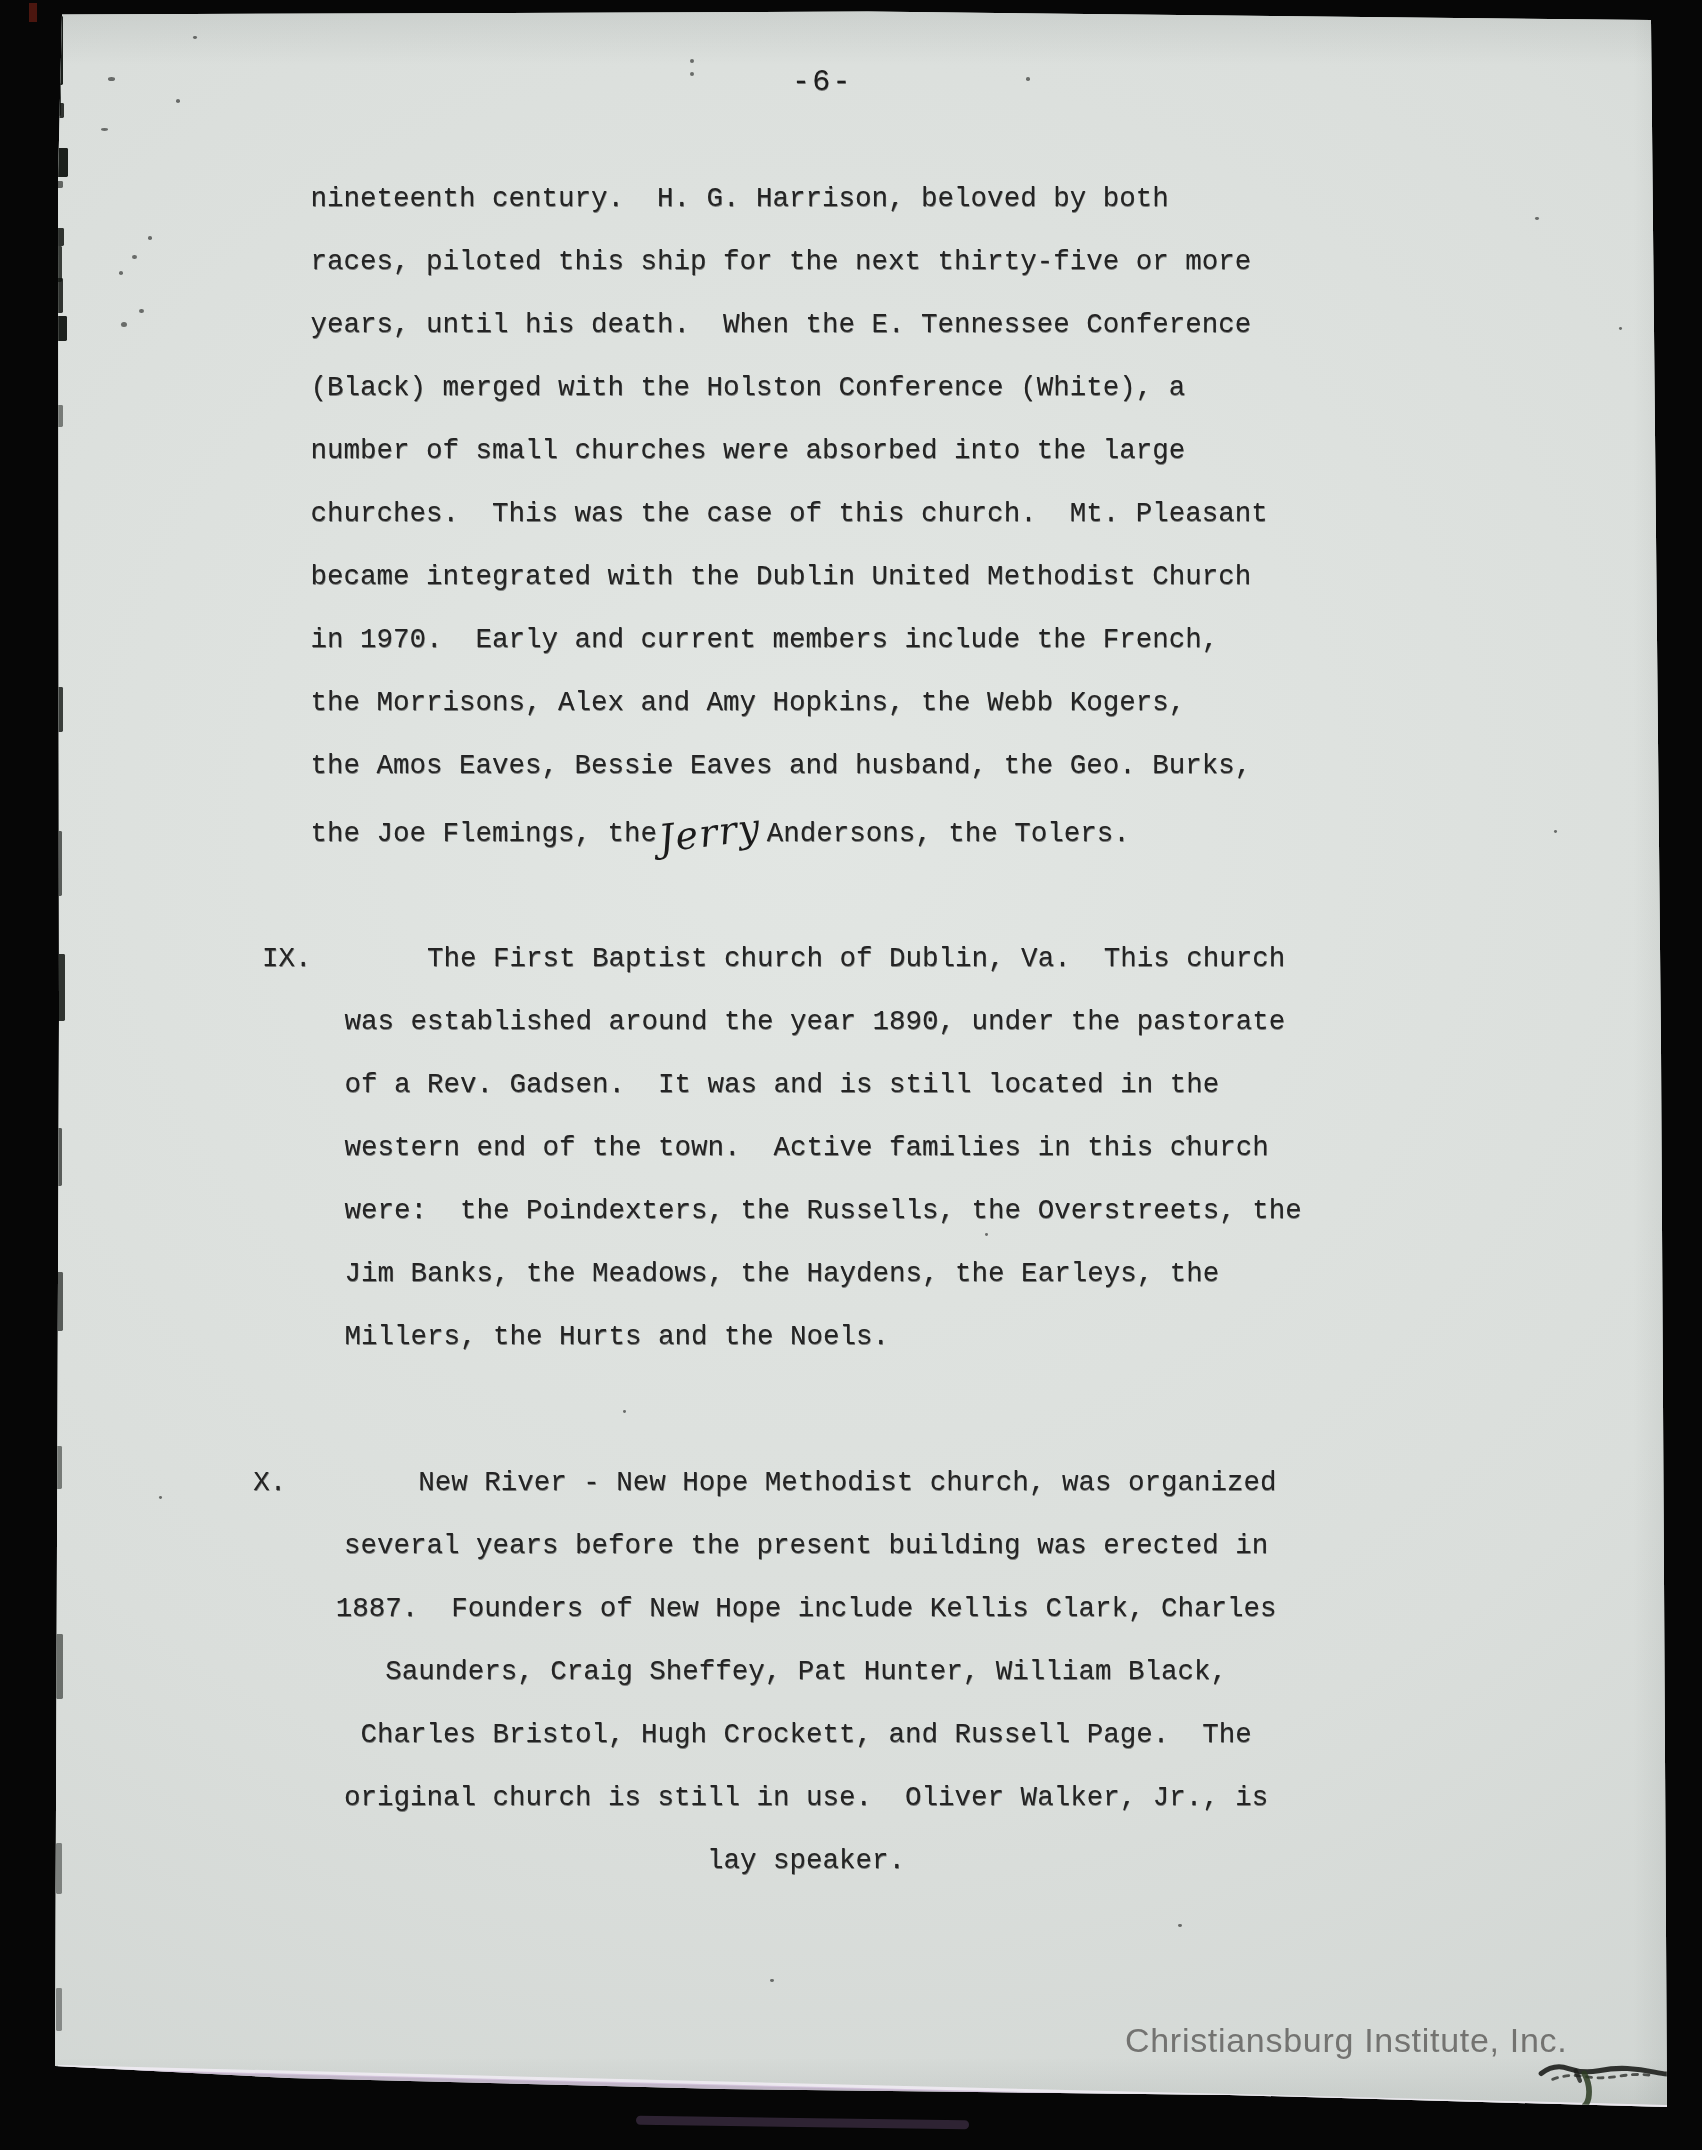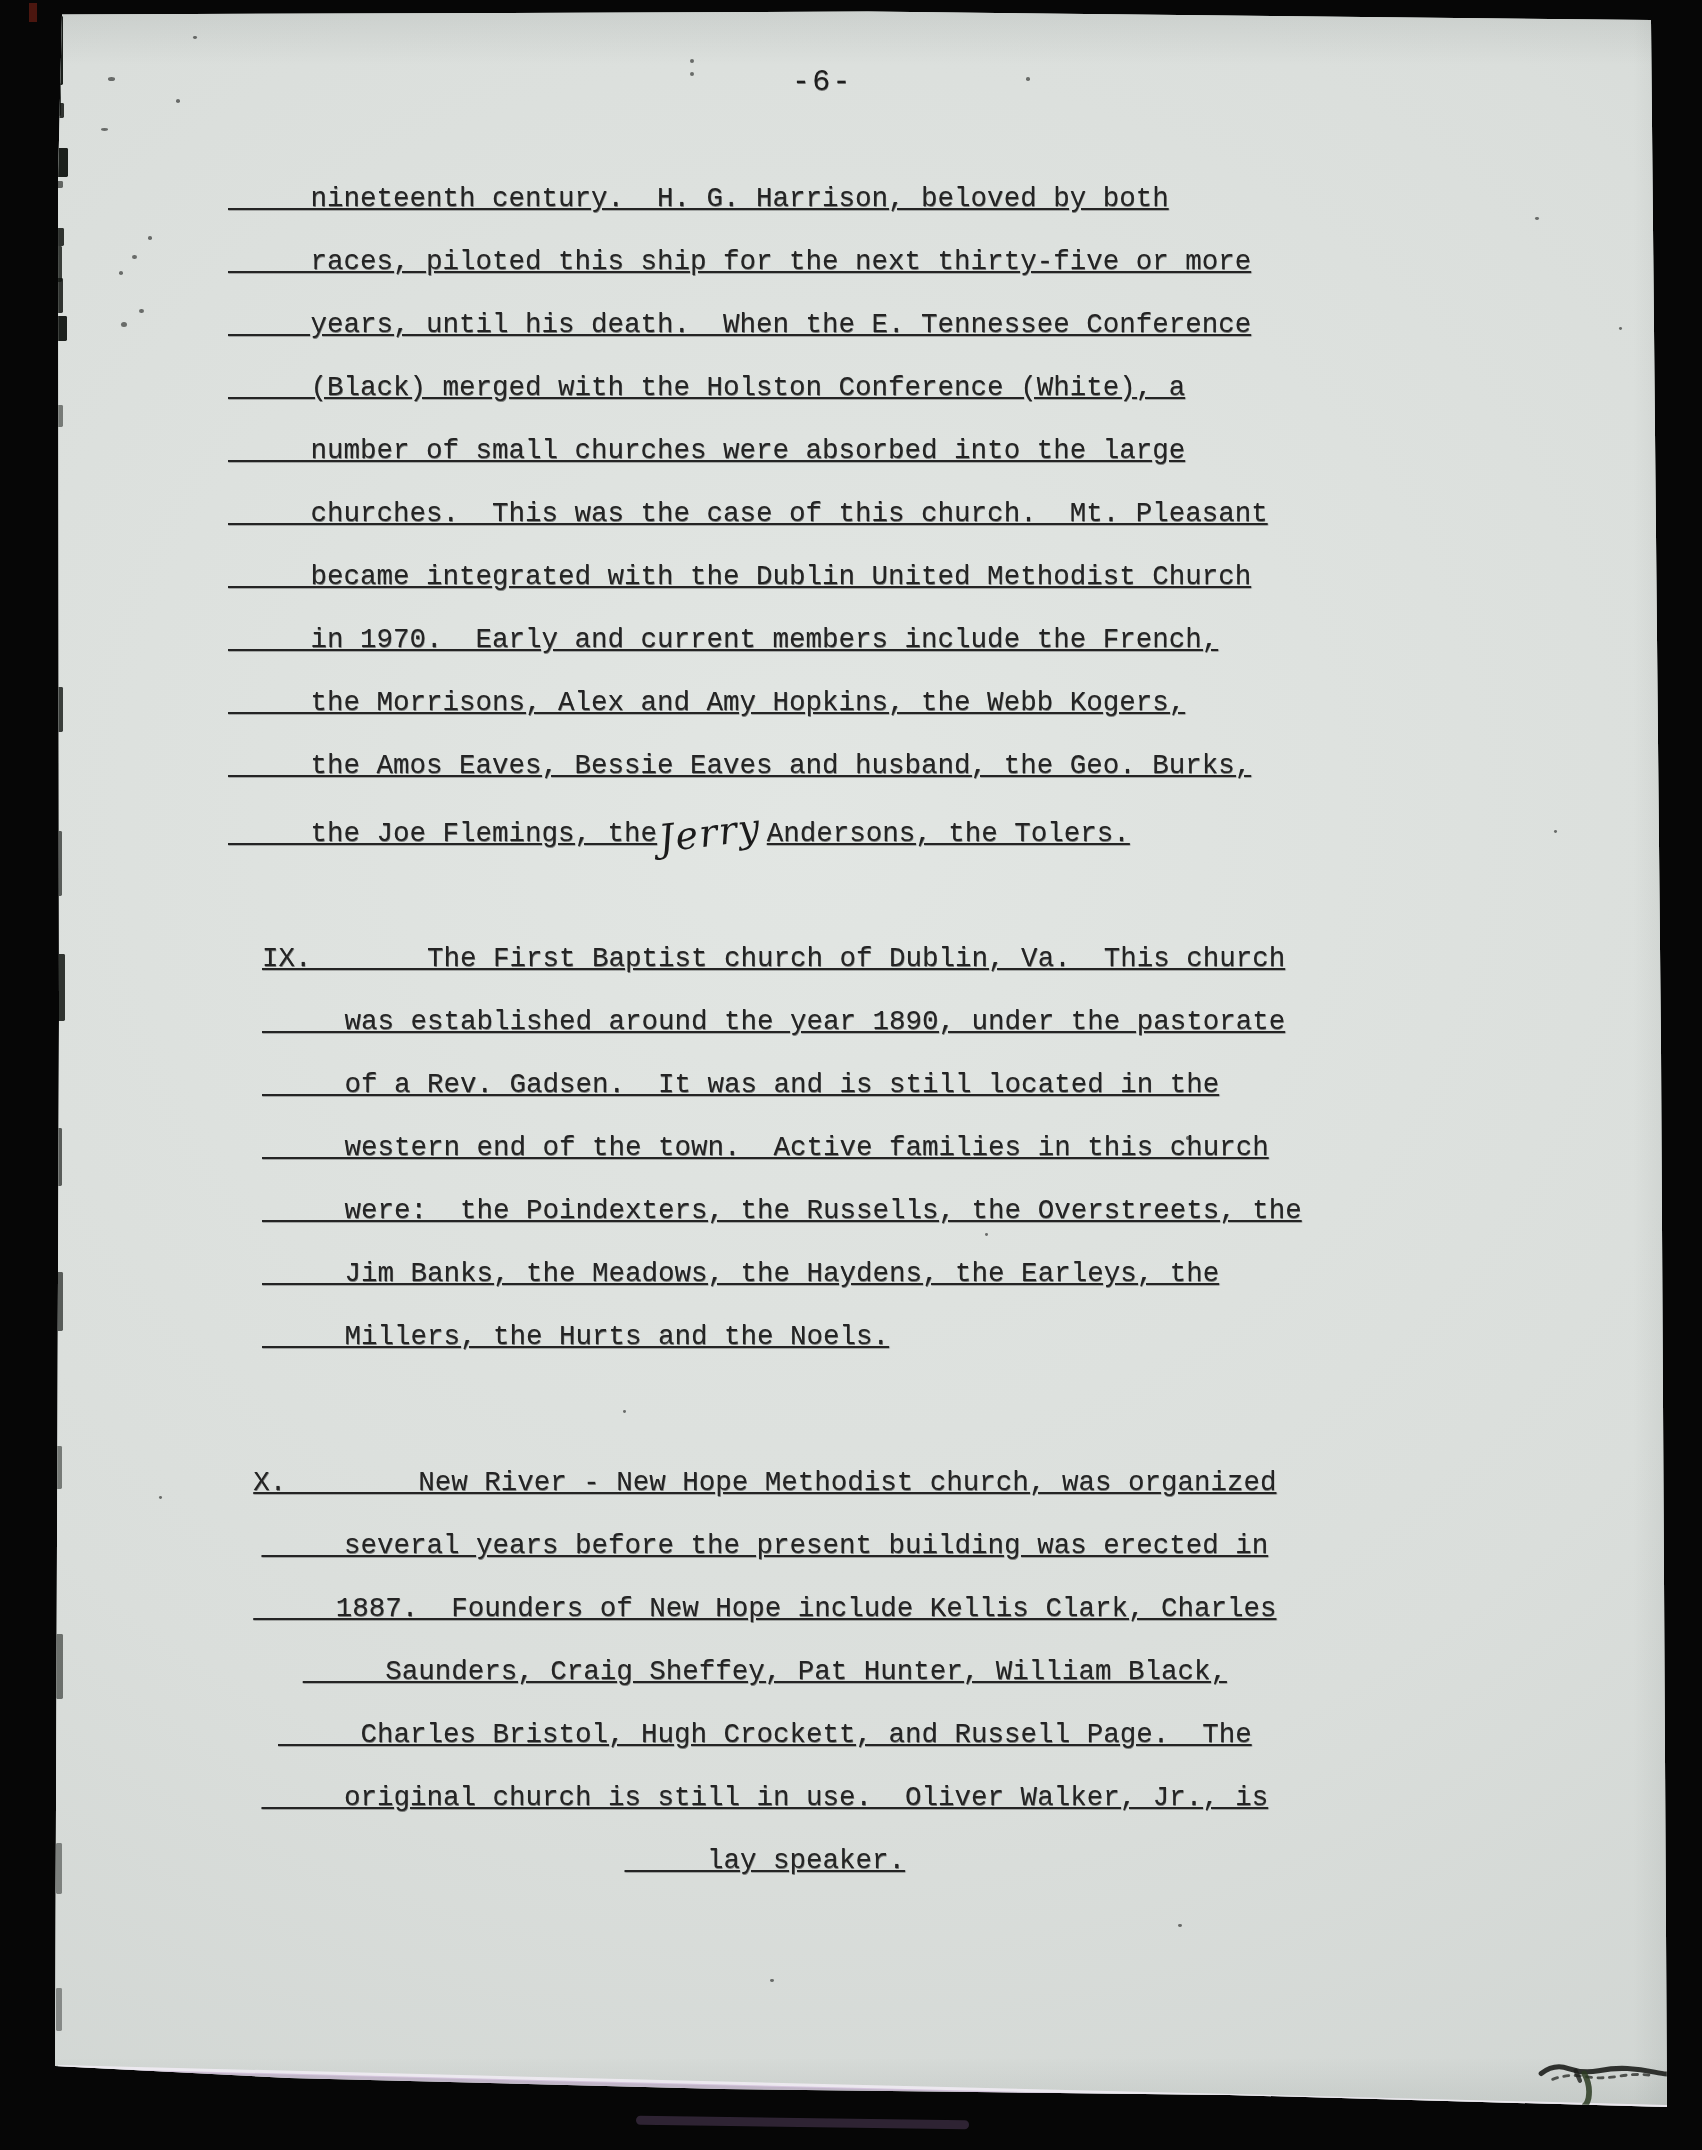--- a/index.html
+++ b/index.html
@@ -17,21 +17,21 @@
                     linear-gradient(180deg, rgba(35,45,43,.10), rgba(0,0,0,0) 65px),
                     linear-gradient(0deg, rgba(35,45,43,.14), rgba(0,0,0,0) 94px);}
   
   #page-number{position:absolute;left:792px;top:65px;font-size:30px;letter-spacing:2.2px;
                color:#1e1e1e;text-shadow:0.4px 0.6px 0.6px rgba(25,25,25,.55);}
   #text-block{position:absolute;left:228px;top:167px;font-size:27.5px;color:#242424;
               line-height:63px;white-space:pre;text-shadow:0.4px 0.6px 0.6px rgba(25,25,25,.5);}
   .para{margin:0;}
   .para.p2{margin-top:67px;margin-left:34px;}
   .para.p3{margin-top:83px;text-align:center;}
-  .line{height:63px;white-space:pre;text-decoration:underline;}
+  .line{height:63px;white-space:pre;}
   .hand{font-family:"DejaVu Serif",serif;font-style:italic;font-weight:500;font-size:38px;
         letter-spacing:1.4px;display:inline-block;transform:rotate(-7deg) translateY(5px);
         margin:0 5.8px 0 1.4px;color:#1b1b1b;text-shadow:none;}
   
   #watermark{position:absolute;left:1125px;top:2021px;font-family:"Liberation Sans",sans-serif;
              font-size:34px;letter-spacing:0.7px;color:#5e5d5b;opacity:.82;white-space:nowrap;}
   
   .edge-mark{position:absolute;background:#121512;border-radius:1.4px;}
   .speck{position:absolute;background:rgba(28,30,28,.6);border-radius:50%;}
   #red-mark{position:absolute;left:29px;top:2.9px;width:8px;height:19.5px;background:#5c1a12;opacity:.8;}
@@ -46,20 +46,21 @@
 </head>
 <body>
 
 <div id="screen">
   <div id="red-mark"></div>
   <div id="paper">
     <div id="edge-light"></div>
     <div id="edge-purple"></div>
     <div id="page-number">-6-</div>
     <div id="text-block"><div class="para p1"><div class="line"><span class="typed">     nineteenth century.  H. G. Harrison, beloved by both</span></div><div class="line"><span class="typed">     races, piloted this ship for the next thirty-five or more</span></div><div class="line"><span class="typed">     years, until his death.  When the E. Tennessee Conference</span></div><div class="line"><span class="typed">     (Black) merged with the Holston Conference (White), a</span></div><div class="line"><span class="typed">     number of small churches were absorbed into the large</span></div><div class="line"><span class="typed">     churches.  This was the case of this church.  Mt. Pleasant</span></div><div class="line"><span class="typed">     became integrated with the Dublin United Methodist Church</span></div><div class="line"><span class="typed">     in 1970.  Early and current members include the French,</span></div><div class="line"><span class="typed">     the Morrisons, Alex and Amy Hopkins, the Webb Kogers,</span></div><div class="line"><span class="typed">     the Amos Eaves, Bessie Eaves and husband, the Geo. Burks,</span></div><div class="line"><span class="typed">     the Joe Flemings, the</span><span class="hand">Jerry</span><span class="typed">Andersons, the Tolers.</span></div></div><div class="para p2"><div class="line"><span class="typed">IX.       The First Baptist church of Dublin, Va.  This church</span></div><div class="line"><span class="typed">     was established around the year 1890, under the pastorate</span></div><div class="line"><span class="typed">     of a Rev. Gadsen.  It was and is still located in the</span></div><div class="line"><span class="typed">     western end of the town.  Active families in this church</span></div><div class="line"><span class="typed">     were:  the Poindexters, the Russells, the Overstreets, the</span></div><div class="line"><span class="typed">     Jim Banks, the Meadows, the Haydens, the Earleys, the</span></div><div class="line"><span class="typed">     Millers, the Hurts and the Noels.</span></div></div><div class="para p3"><div class="line"><span class="typed">X.        New River - New Hope Methodist church, was organized</span></div><div class="line"><span class="typed">     several years before the present building was erected in</span></div><div class="line"><span class="typed">     1887.  Founders of New Hope include Kellis Clark, Charles</span></div><div class="line"><span class="typed">     Saunders, Craig Sheffey, Pat Hunter, William Black,</span></div><div class="line"><span class="typed">     Charles Bristol, Hugh Crockett, and Russell Page.  The</span></div><div class="line"><span class="typed">     original church is still in use.  Oliver Walker, Jr., is</span></div><div class="line"><span class="typed">     lay speaker.</span></div></div></div>
+    <div id="watermark">Christiansburg Institute, Inc.</div>
     <svg id="scribble" width="137" height="56" viewBox="0 0 190 78">
       <path d="M4 30 q18 -14 38 -7 t42 3 t40 -3 t38 5 t24 2" fill="none" stroke="#1d1f1c" stroke-width="7" stroke-linecap="round" opacity="0.9"></path>
       <path d="M20 38 q22 -8 44 -4 t46 0 t44 -2" fill="none" stroke="#232521" stroke-width="4" stroke-linecap="round" stroke-dasharray="7 9" opacity="0.75"></path>
       <path d="M64 30 q9 16 6 34 q-2 8 -5 10" fill="none" stroke="#2c3b22" stroke-width="8" stroke-linecap="round" opacity="0.85"></path>
       <path d="M52 26 l6 14" fill="none" stroke="#1d1f1c" stroke-width="6" stroke-linecap="round" opacity="0.8"></path>
     </svg>
   <div class="edge-mark" style="left: 56px; top: 16px; width: 6.5px; height: 69px; opacity: 0.95;"></div>
       <div class="edge-mark" style="left: 56px; top: 83px; width: 5px; height: 33px; opacity: 0.8;"></div>
       <div class="edge-mark" style="left: 56px; top: 103px; width: 8px; height: 14.5px; opacity: 0.85;"></div>
       <div class="edge-mark" style="left: 56px; top: 148px; width: 12.3px; height: 29px; opacity: 0.95;"></div>

